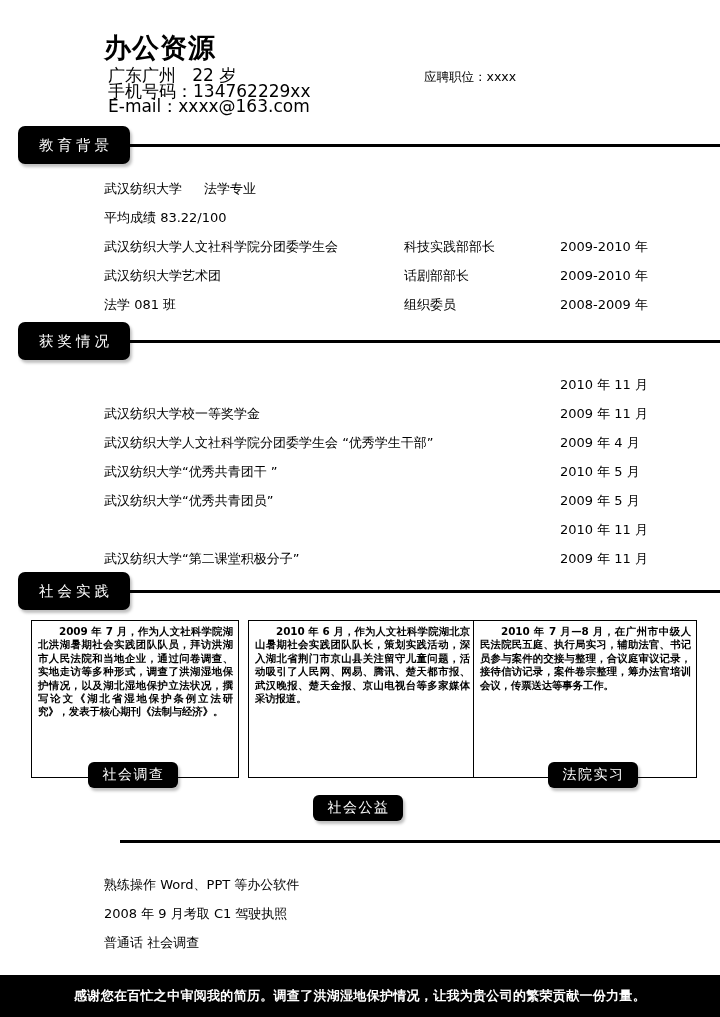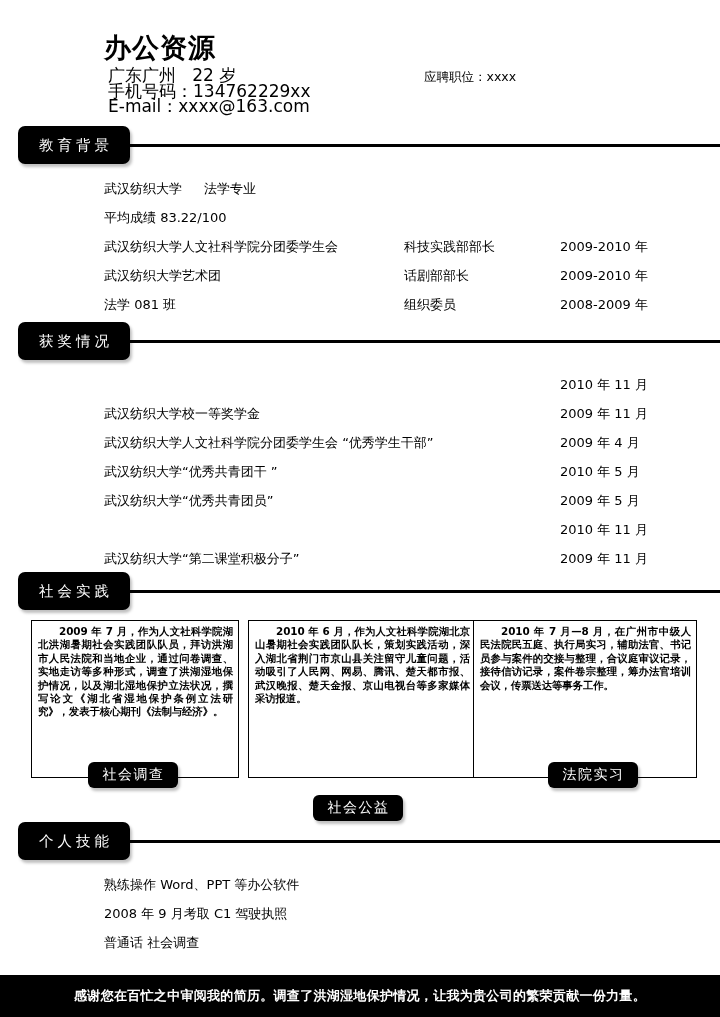--- a/index.html
+++ b/index.html
@@ -262,21 +262,20 @@
     </div>
     <div class="pbox pbox-3">
       <p>2010 年 7 月—8 月，在广州市中级人民法院民五庭、执行局实习，辅助法官、书记员参与案件的交接与整理，合议庭审议记录，接待信访记录，案件卷宗整理，筹办法官培训会议，传票送达等事务工作。</p>
     </div>
     <div class="plabel plabel-1">社会调查</div>
     <div class="plabel plabel-2">社会公益</div>
     <div class="plabel plabel-3">法院实习</div>
   </div>
 
   <div class="section-head" style="top:822px">
-    <div class="badge">个人技能</div>
     <div class="rule"></div>
   </div>
   <div class="rows" style="top:870px">
     <div class="row">
       <span class="c-main">熟练操作 Word、PPT 等办公软件</span>
     </div>
     <div class="row">
       <span class="c-main">2008 年 9 月考取 C1 驾驶执照</span>
     </div>
     <div class="row">

